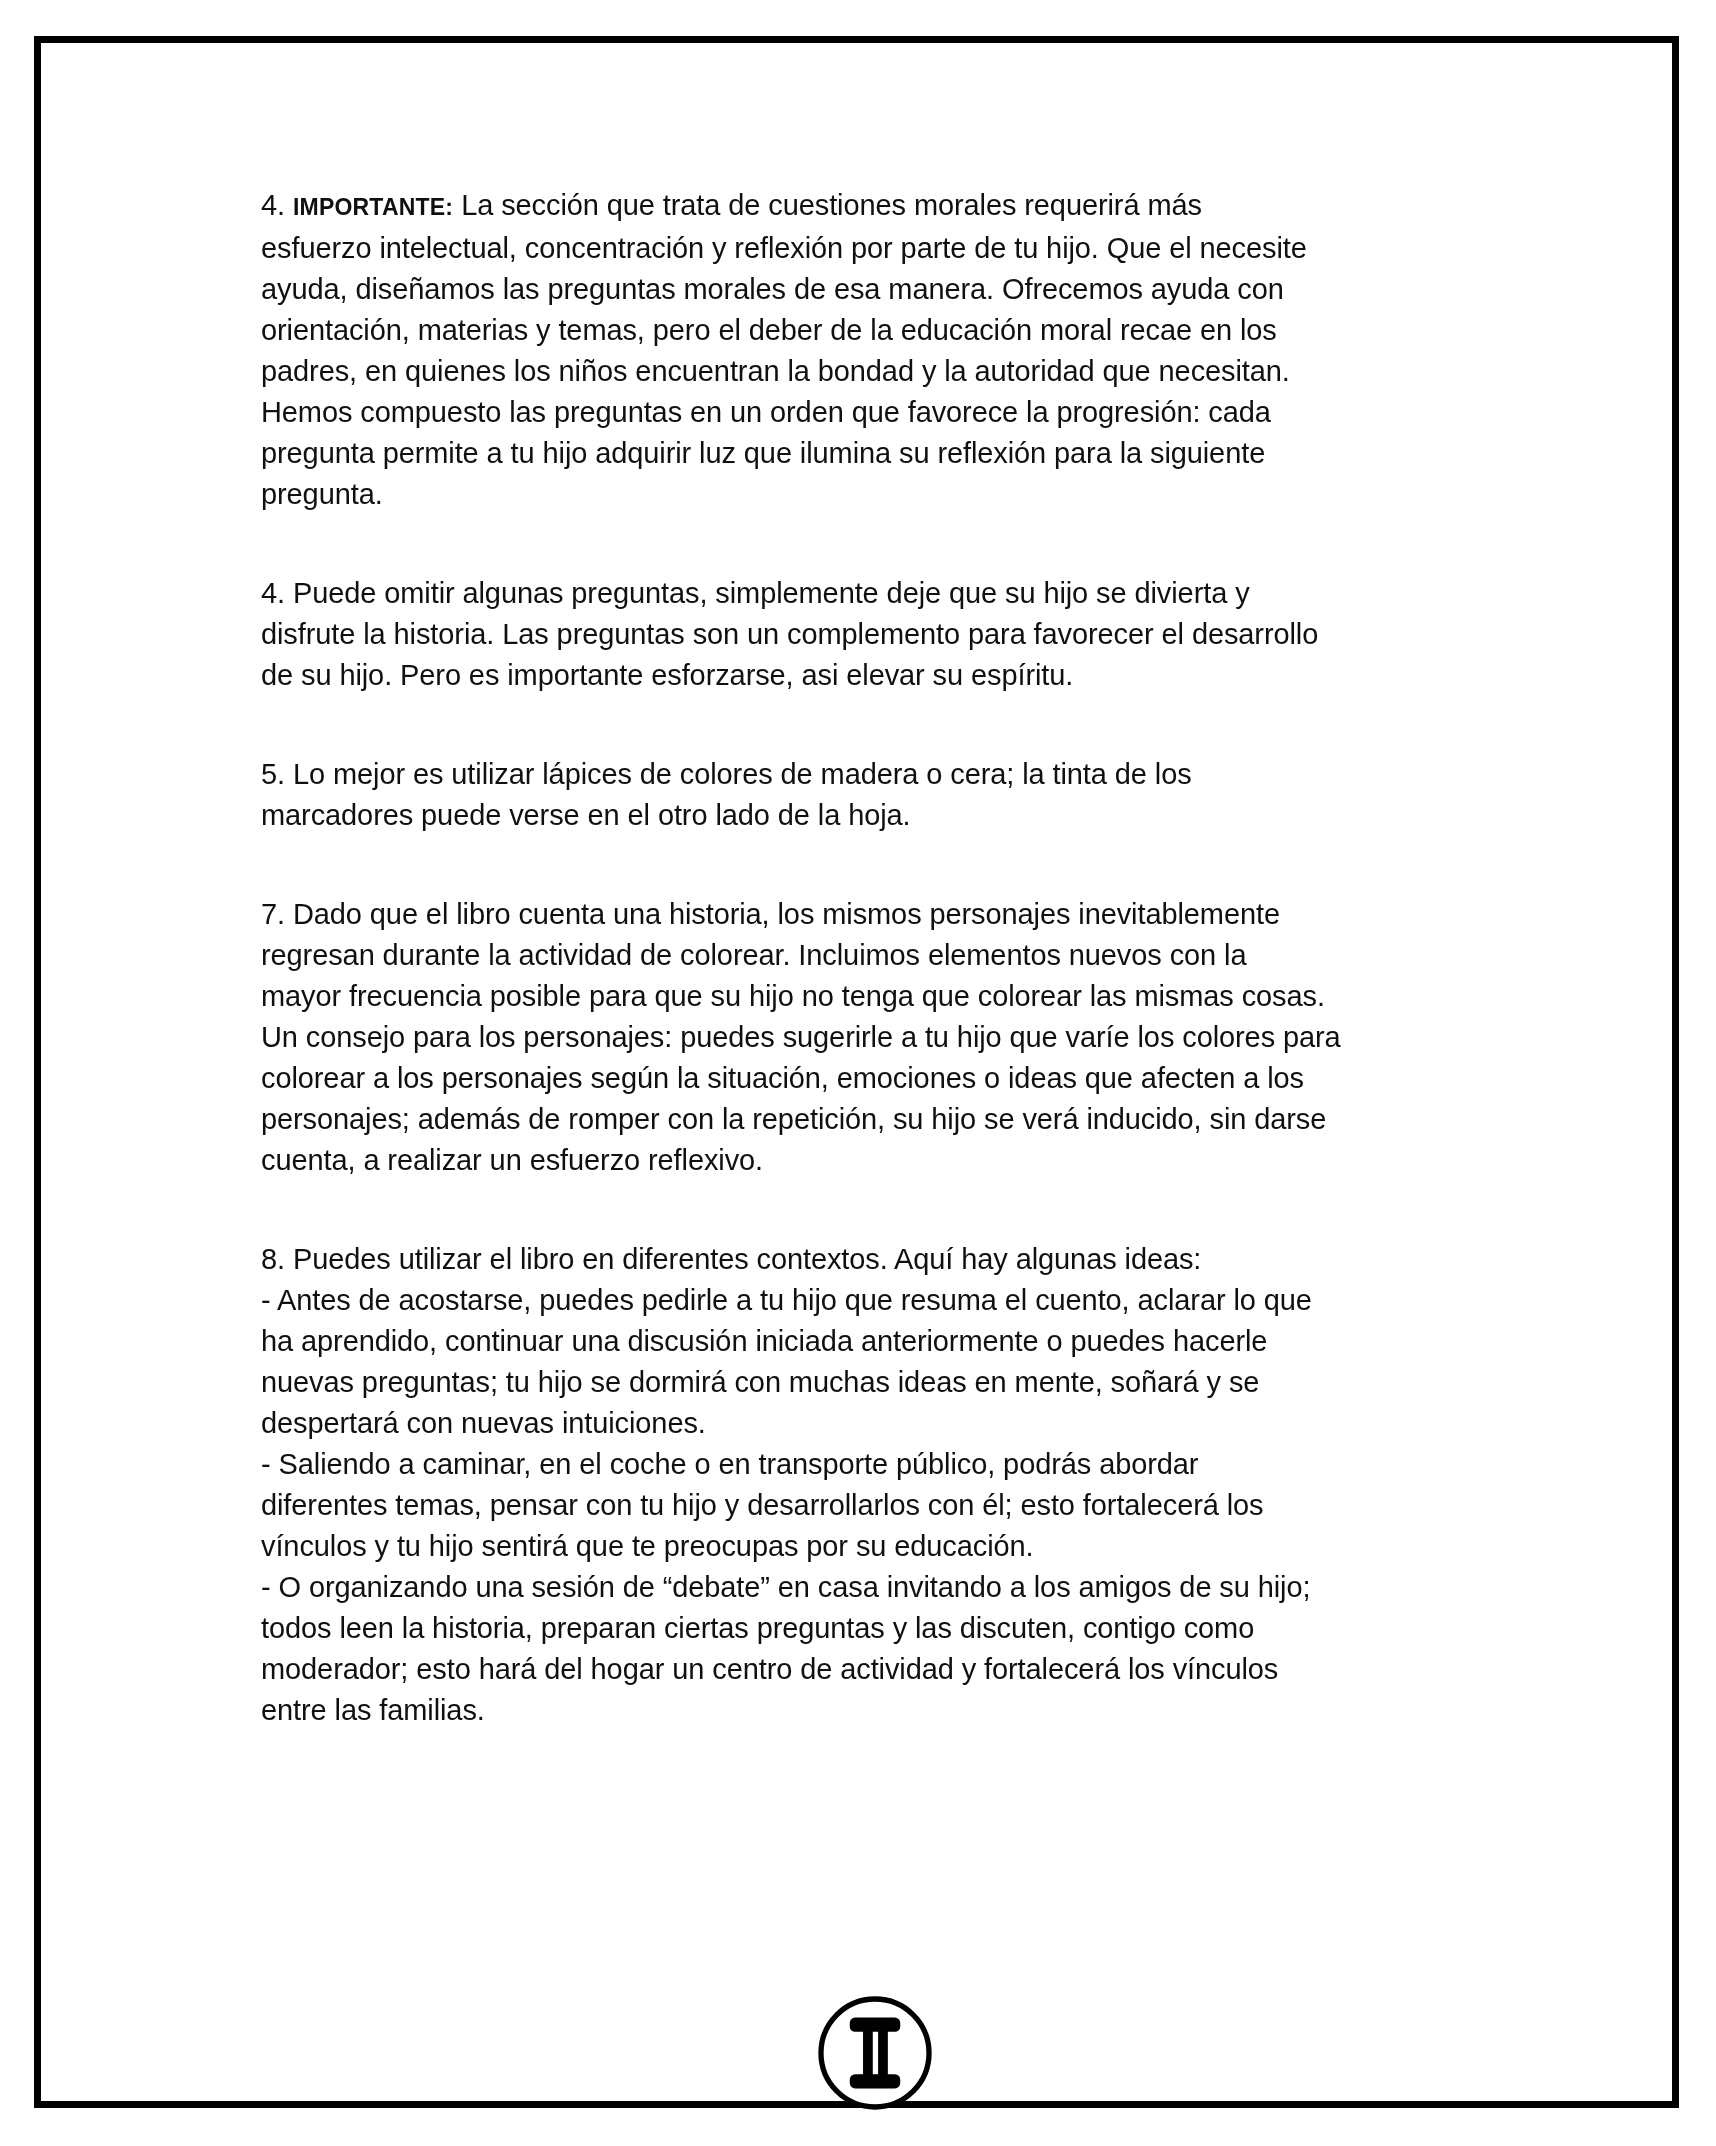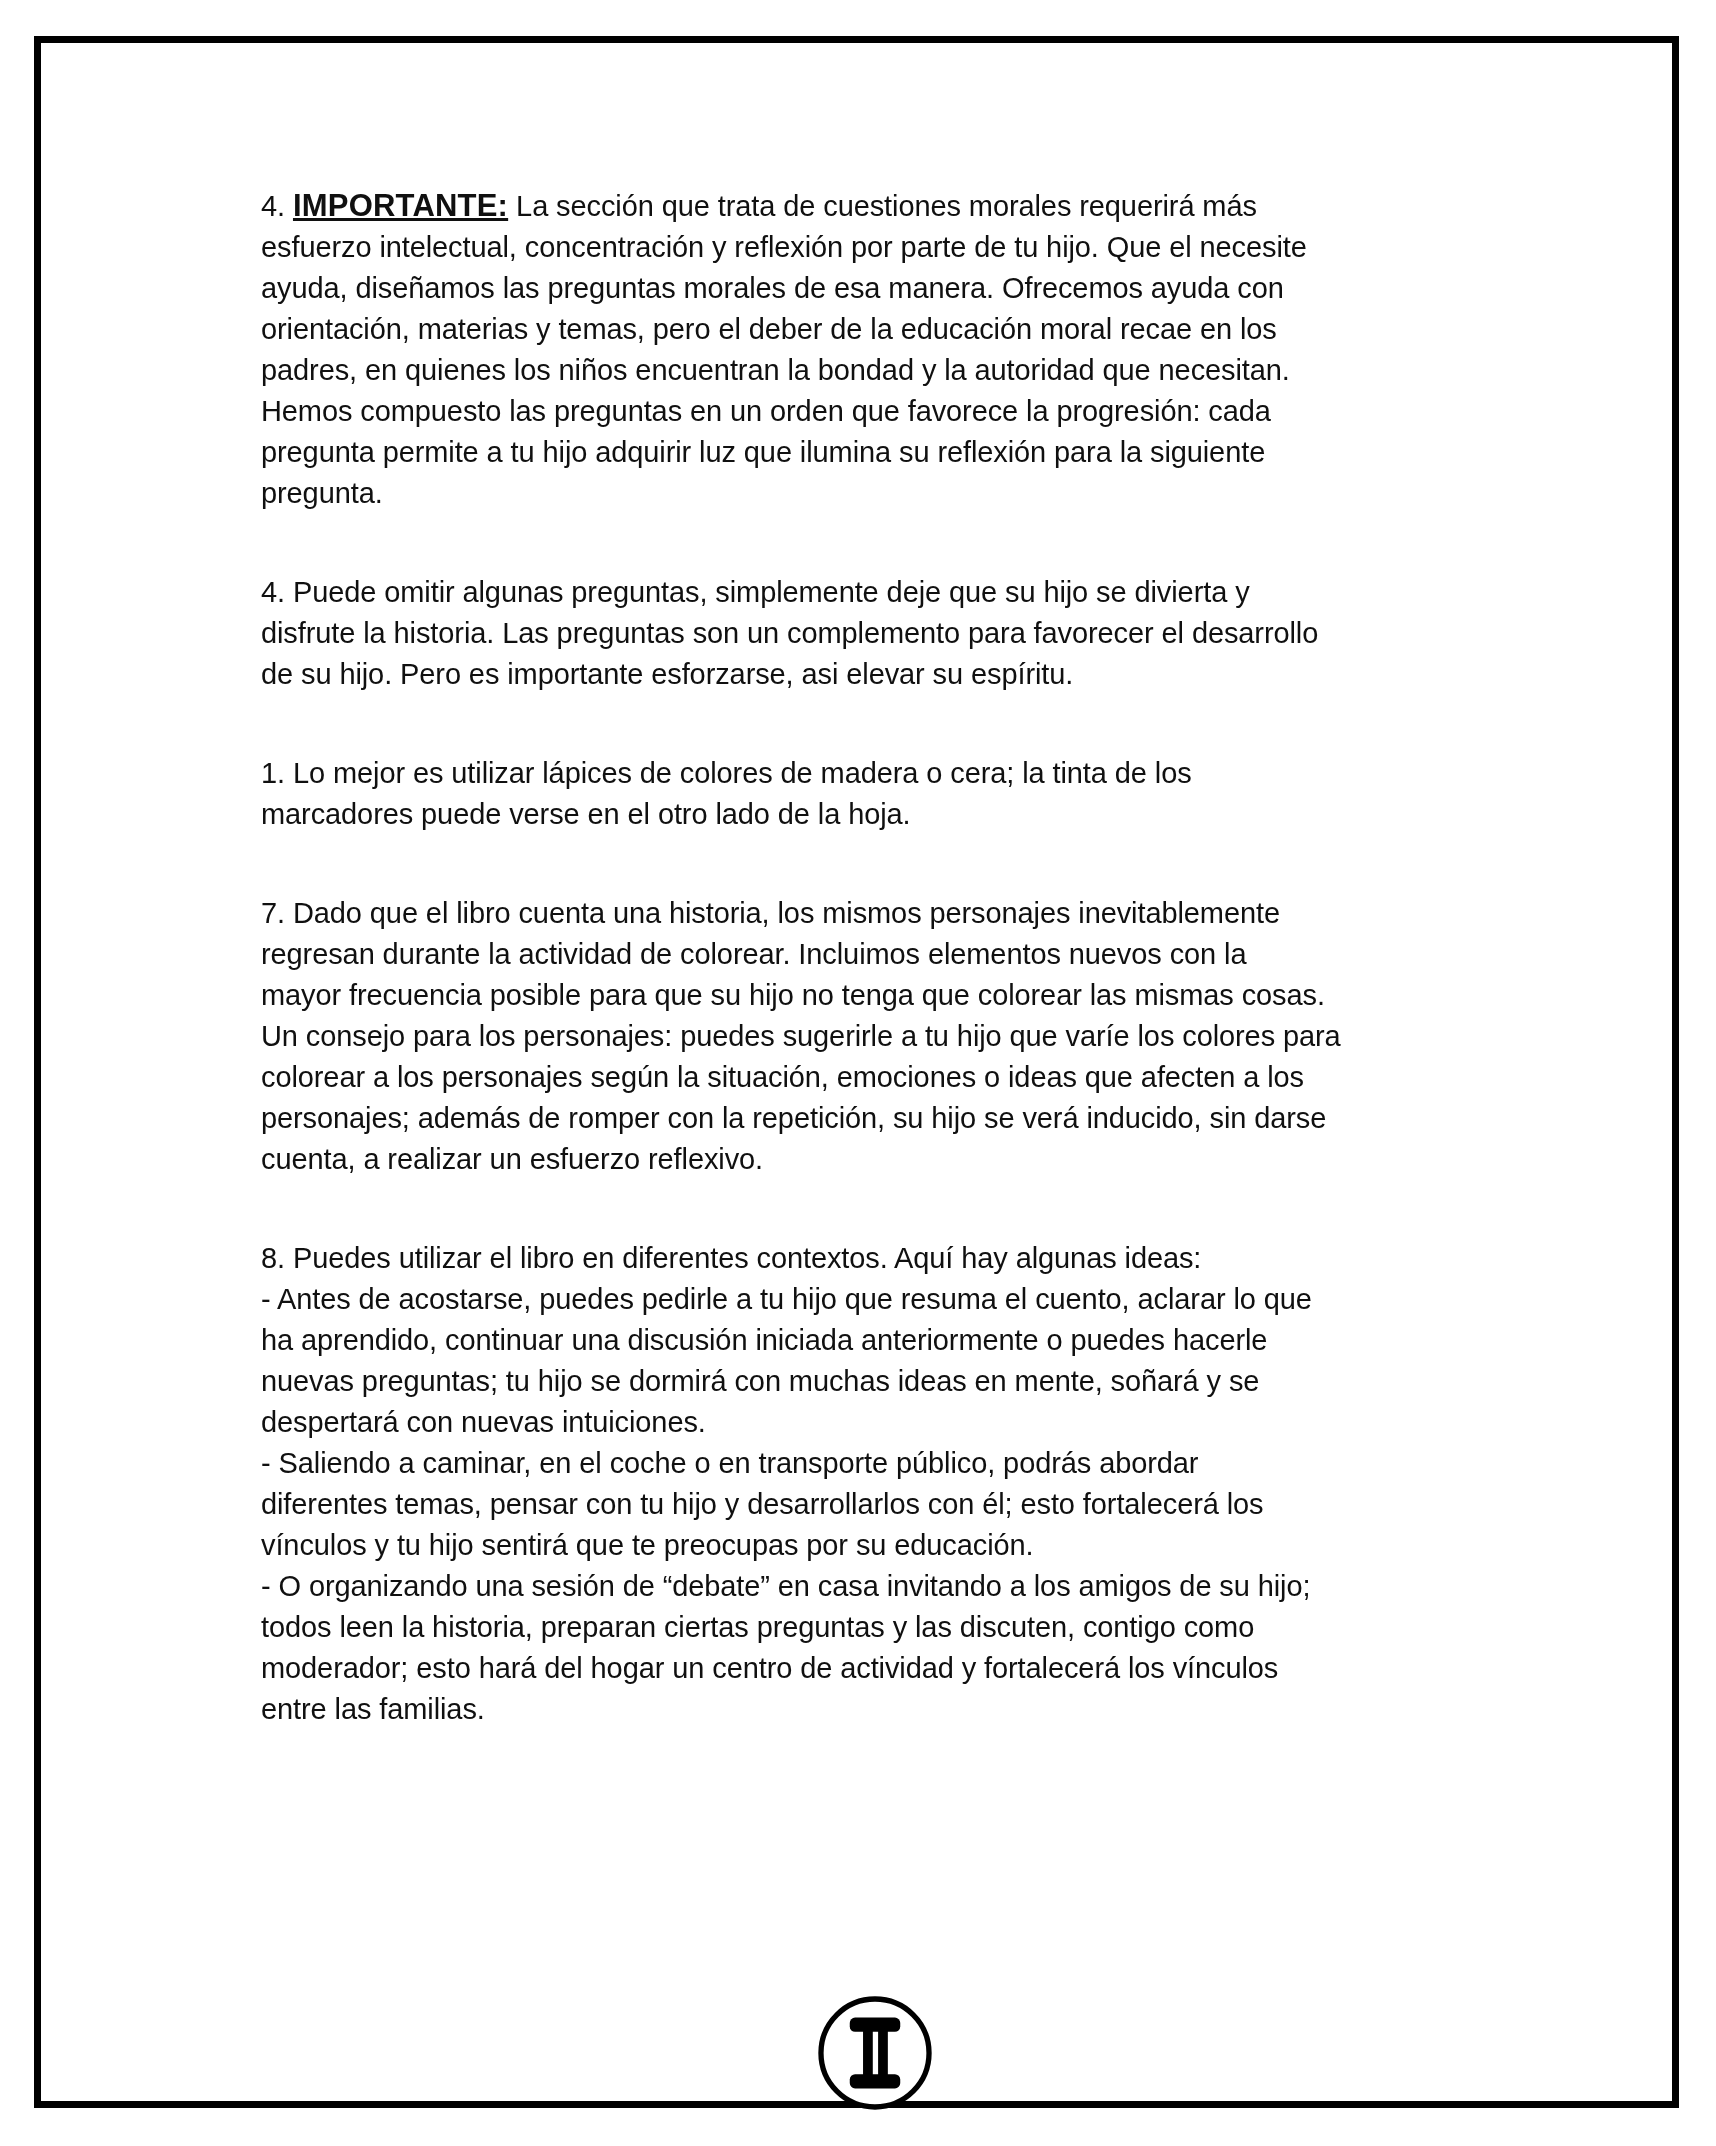--- a/index.html
+++ b/index.html
@@ -37,23 +37,22 @@
     font-weight: 500;
     letter-spacing: -0.1px;
   }
   .para {
     margin: 0 0 58px 0;
     white-space: pre-line;
   }
   .para:last-child { margin-bottom: 0; }
   .para-heading {
     font-weight: bold;
-    font-size: 31px;
+    font-size: 23px;
     letter-spacing: 0.2px;
-    text-decoration: underline;
   }
   .logo-wrap {
     position: absolute;
     left: 813px;
     top: 1991px;
     width: 124px;
     height: 124px;
     z-index: 3;
   }
 </style>
@@ -67,21 +66,21 @@
 esfuerzo intelectual, concentración y reflexión por parte de tu hijo. Que el necesite
 ayuda, diseñamos las preguntas morales de esa manera. Ofrecemos ayuda con
 orientación, materias y temas, pero el deber de la educación moral recae en los
 padres, en quienes los niños encuentran la bondad y la autoridad que necesitan.
 Hemos compuesto las preguntas en un orden que favorece la progresión: cada
 pregunta permite a tu hijo adquirir luz que ilumina su reflexión para la siguiente
 pregunta.</span></p>
   <p class="para">4. Puede omitir algunas preguntas, simplemente deje que su hijo se divierta y
 disfrute la historia. Las preguntas son un complemento para favorecer el desarrollo
 de su hijo. Pero es importante esforzarse, asi elevar su espíritu.</p>
-  <p class="para">1. Lo mejor es utilizar lápices de colores de madera o cera; la tinta de los
+  <p class="para">5. Lo mejor es utilizar lápices de colores de madera o cera; la tinta de los
 marcadores puede verse en el otro lado de la hoja.</p>
   <p class="para">7. Dado que el libro cuenta una historia, los mismos personajes inevitablemente
 regresan durante la actividad de colorear. Incluimos elementos nuevos con la
 mayor frecuencia posible para que su hijo no tenga que colorear las mismas cosas.
 Un consejo para los personajes: puedes sugerirle a tu hijo que varíe los colores para
 colorear a los personajes según la situación, emociones o ideas que afecten a los
 personajes; además de romper con la repetición, su hijo se verá inducido, sin darse
 cuenta, a realizar un esfuerzo reflexivo.</p>
   <p class="para">8. Puedes utilizar el libro en diferentes contextos. Aquí hay algunas ideas:
 - Antes de acostarse, puedes pedirle a tu hijo que resuma el cuento, aclarar lo que

